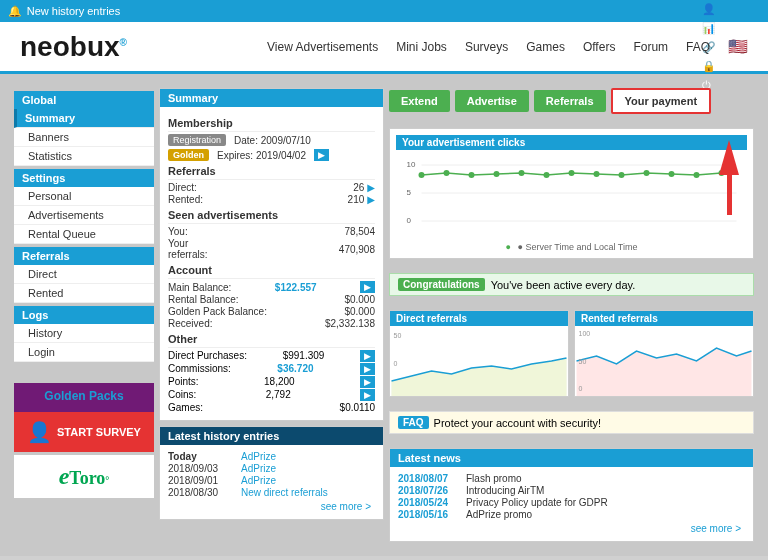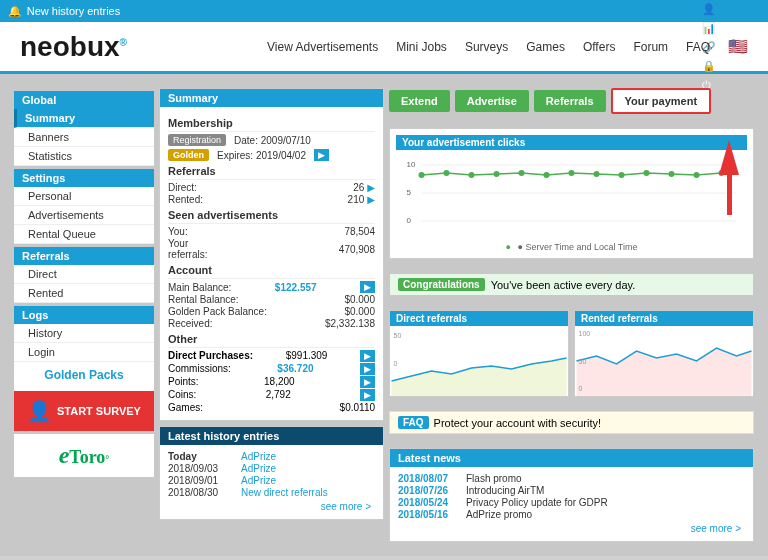--- a/index.html
+++ b/index.html
@@ -22,21 +22,21 @@
     .flag { font-size: 16px; }
 
     
     .main-container { display: flex; gap: 0; padding: 14px; background: #c8c8c8; gap: 5px; }
 
     
     .sidebar { width: 140px; flex-shrink: 0; display: flex; flex-direction: column; gap: 0; }
     .sidebar-section-header { background: #1a9ed4; color: white; font-weight: bold; font-size: 11px; padding: 3px 8px; margin-top: 3px; }
     .sidebar-item { background: white; color: #333; font-size: 11px; padding: 3px 8px 3px 14px; cursor: pointer; border-bottom: 1px solid #eee; }
     .sidebar-item.active { background: #1a9ed4; color: white; font-weight: bold; padding-left: 8px; border-left: 3px solid #0d7aaa; }
-    .sidebar-golden-packs { background: #ffffff; text-align: center; padding: 6px 4px 4px; margin-top: 0; }
+    .sidebar-golden-packs { background: #701a75; text-align: center; padding: 6px 4px 4px; margin-top: 21px; }
     .sidebar-golden-packs-title { color: #1a9ed4; font-weight: bold; font-size: 12px; margin-bottom: 5px; }
     .sidebar-survey { background: #e53333; color: white; text-align: center; padding: 8px 4px; cursor: pointer; display: flex; align-items: center; justify-content: center; gap: 5px; }
     .survey-icon { font-size: 20px; }
     .survey-text { font-weight: bold; font-size: 11px; }
     .sidebar-etoro { background: white; text-align: center; padding: 8px 4px; margin-top: 3px; }
     .etoro-logo { color: #00a651; font-size: 22px; font-weight: bold; font-family: Georgia; }
 
     
     .center-col { flex: 1; display: flex; flex-direction: column; gap: 5px; }
 
@@ -232,21 +232,21 @@
           <span class="account-label">Golden Pack Balance:</span>
           <span class="account-value-black">$0.000</span>
         </div>
         <div class="account-row">
           <span class="account-label">Received:</span>
           <span class="account-value-black">$2,332.138</span>
         </div>
 
         <div class="summary-section-title">Other</div>
         <div class="other-row">
-          <span style="font-size:10px;font-weight:bold;">Direct Purchases:</span>
+          <span style="font-size:10px;">Direct Purchases:</span>
           <span style="font-size:10px;">$991.309</span>
           <button class="expand-btn">▶</button>
         </div>
         <div class="other-row">
           <span style="font-size:10px;">Commissions:</span>
           <span style="font-size:10px;color:#1a9ed4;font-weight:bold;">$36.720</span>
           <button class="expand-btn">▶</button>
         </div>
         <div class="other-row">
           <span style="font-size:10px;">Points:</span>

